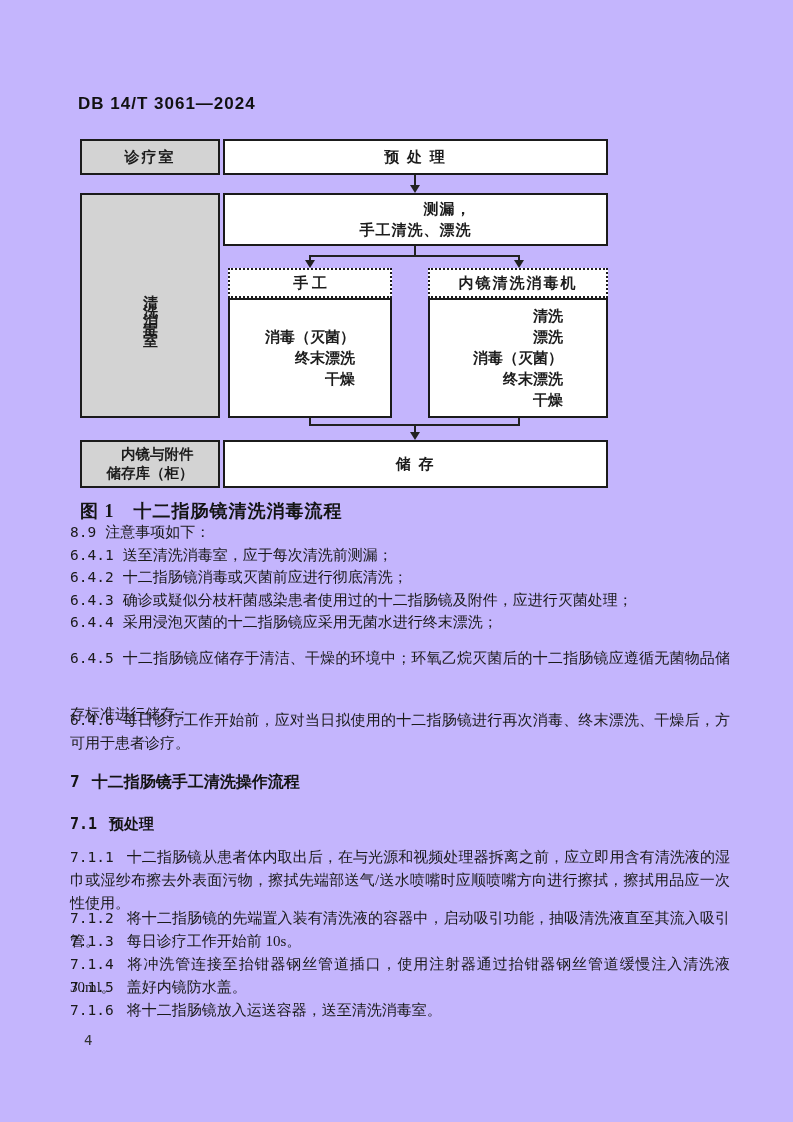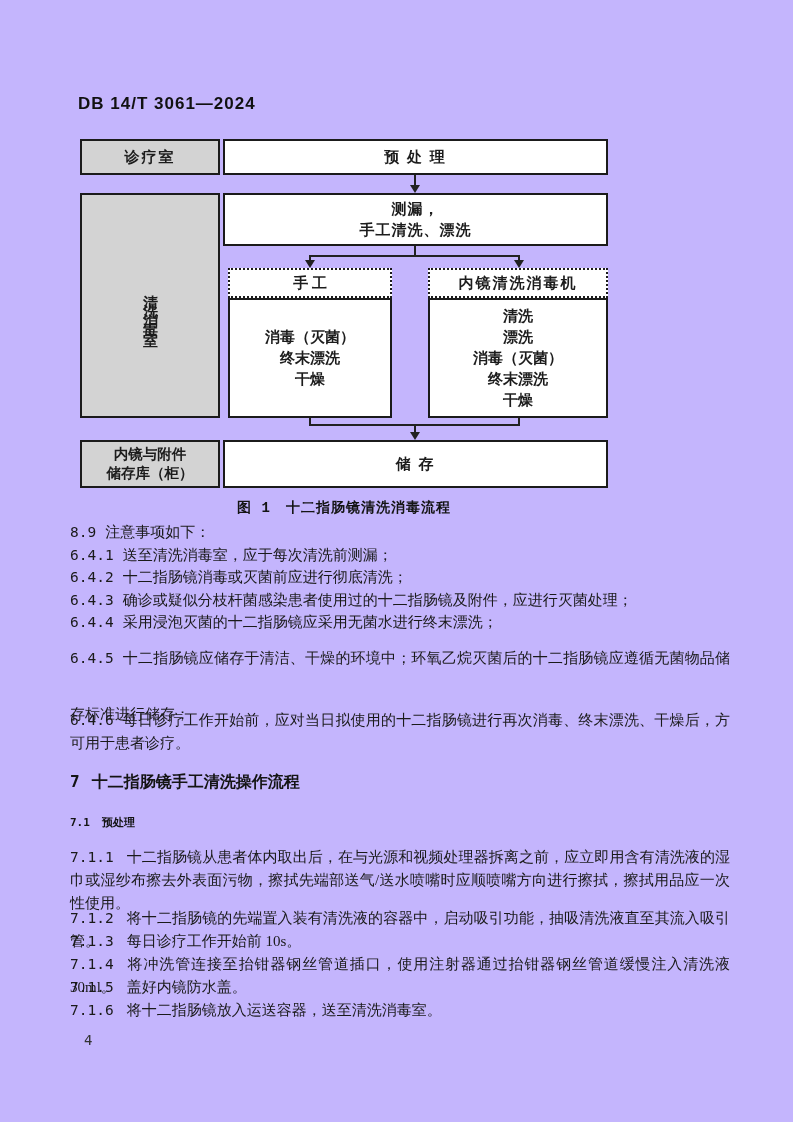--- a/index.html
+++ b/index.html
@@ -13,59 +13,59 @@
     padding-left:28px;
   }
   .doc-header{
     position:absolute;left:78px;top:94px;
     font-family:"Liberation Sans","DejaVu Sans",sans-serif;
     font-weight:600;font-size:17px;letter-spacing:1px;color:#111;
   }
   
   .flowchart{position:absolute;left:80px;top:139px;width:528px;height:349px;}
   .box{position:absolute;box-sizing:border-box;border:2px solid #1b1b1b;background:#fff;
-       display:flex;align-items:center;justify-content:center;text-align:center;
+       display:flex;align-items:center;justify-content:center;text-align:right;
        font-weight:bold;font-size:15px;color:#1c1c1c;}
   .gray{background:#d3d3d3;}
   .dotted{border:2px dotted #1b1b1b;}
   .multiline{white-space:pre-line;}
   .room2-label{
     writing-mode:vertical-rl;text-orientation:upright;
     letter-spacing:9px;font-weight:bold;font-size:15px;
   }
   .room3-label{white-space:pre-line;line-height:19px;font-size:14.5px;}
   .vline{position:absolute;width:2px;background:#222;}
   .hline{position:absolute;height:2px;background:#222;}
   .ahead{position:absolute;width:0;height:0;
          border-left:5px solid transparent;border-right:5px solid transparent;
          border-top:8px solid #222;}
   
   .fig-caption{
-    position:absolute;left:80px;top:499px;width:528px;text-align:center;
-    font-family:Liberation Mono, monospace;
-    font-weight:bold;font-size:14px;color:#141414;letter-spacing:1px;
+    position:absolute;left:80px;top:499px;width:528px;text-align:left;
+    font-family:Liberation Serif, serif;
+    font-weight:bold;font-size:18px;color:#141414;letter-spacing:1px;
   }
   
   .para{
     position:absolute;left:70px;width:660px;
     font-size:15px;line-height:23px;text-align:justify;color:#1a1a1a;
   }
   .para .num{
     font-family:"DejaVu Sans Mono","Liberation Mono",monospace;
     font-size:14.5px;margin-right:9px;
   }
   .para.wide-gap .num{margin-right:13px;}
   .heading{
     position:absolute;left:70px;width:660px;
     font-family:"Liberation Sans","DejaVu Sans",sans-serif;
     font-weight:bold;color:#141414;
   }
   .heading .num{font-family:"DejaVu Sans Mono","Liberation Mono",monospace;margin-right:12px;font-weight:bold;}
   .h-l1{font-size:16px;top:772px;}
-  .h-l2{font-size:11px;top:815px;}
+  .h-l2{font-size:15px;top:815px;}
   .lh39{line-height:56px;}
   .pageno{
     position:absolute;left:84px;top:1032px;
     font-family:"DejaVu Sans Mono","Liberation Mono",monospace;
     font-size:14px;color:#333;
   }
 </style>
 </head>
 <body>
 

